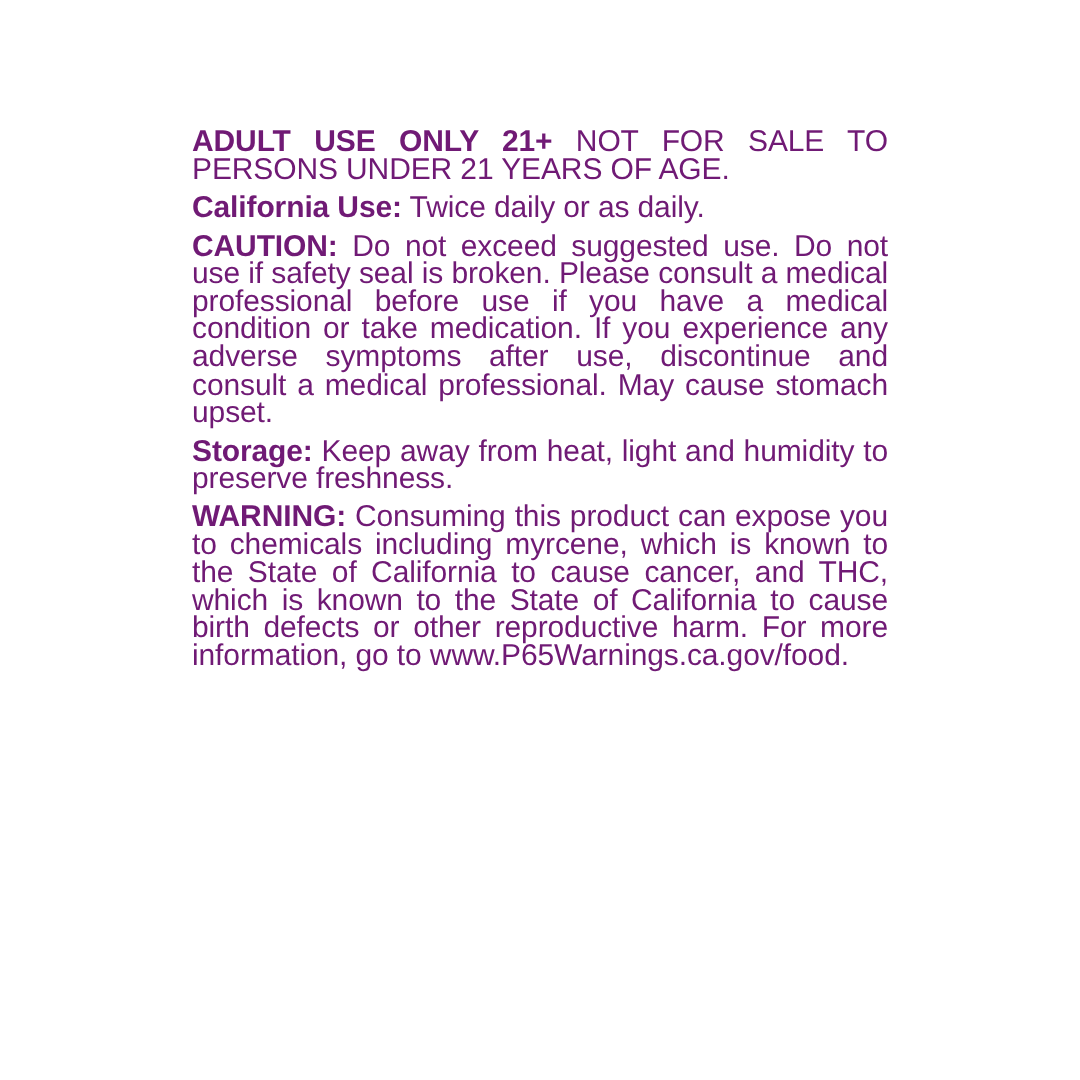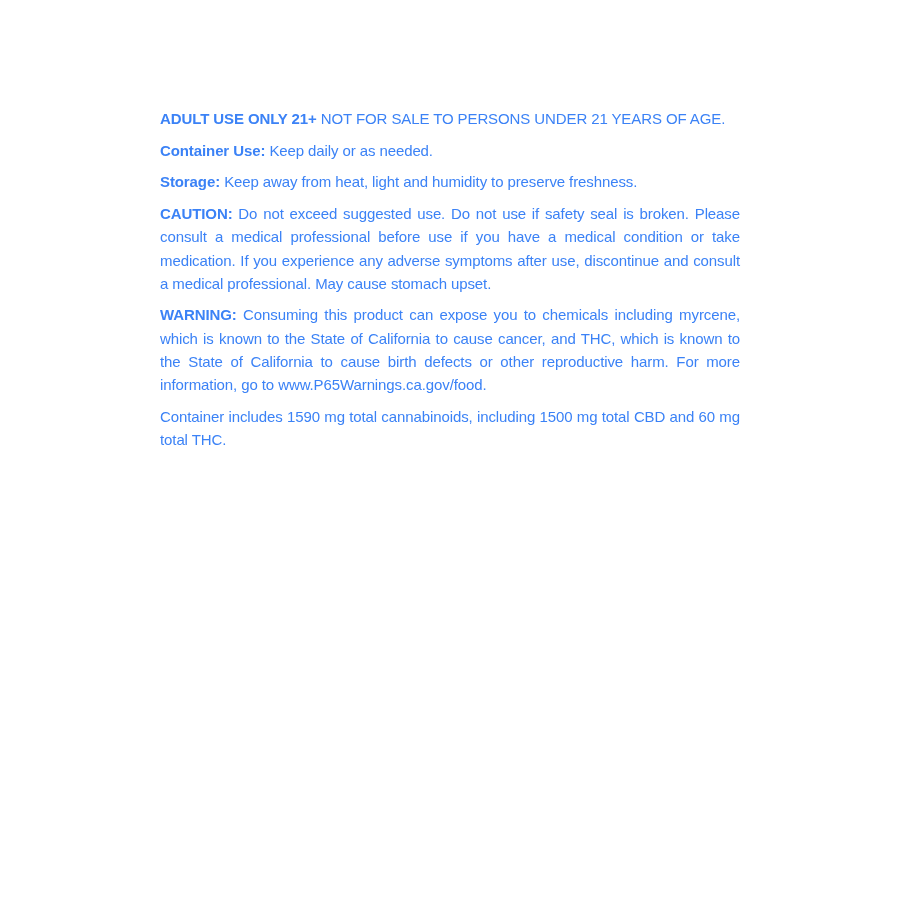--- a/index.html
+++ b/index.html
@@ -15,45 +15,44 @@
     font-family: "Liberation Sans", sans-serif;
     color: #000000;
   }
   .label-text-block {
     position: absolute;
     left: 160px;
     top: 107px;
     width: 580px;
   }
   .para {
-    font-size: 15px;
+    font-size: 25px;
     line-height: 23.2px;
     letter-spacing: -0.1px;
     margin: 0 0 8.5px 0;
     text-align: justify;
-    color: #3b82f6;
+    color: #701a75;
   }
   .para b {
     font-weight: bold;
   }
 </style>
 </head>
 <body>
 
 <div class="label-text-block">
 
   <p class="para"><b>ADULT USE ONLY 21+</b> <span>NOT FOR SALE TO PERSONS UNDER 21 YEARS OF AGE.</span></p>
 
-  <p class="para"><b>Container Use:</b> <span>Keep daily or as needed.</span></p>
+  <p class="para"><b>California Use:</b> <span>Twice daily or as daily.</span></p>
+
+  <p class="para"><b>CAUTION:</b> <span>Do not exceed suggested use. Do not use if safety seal is broken. Please consult a medical professional before use if you have a medical condition or take medication. If you experience any adverse symptoms after use, discontinue and consult a medical professional. May cause stomach upset.</span></p>
 
   <p class="para"><b>Storage:</b> <span>Keep away from heat, light and humidity to preserve freshness.</span></p>
-
-  <p class="para"><b>CAUTION:</b> <span>Do not exceed suggested use. Do not use if safety seal is broken. Please consult a medical professional before use if you have a medical condition or take medication. If you experience any adverse symptoms after use, discontinue and consult a medical professional. May cause stomach upset.</span></p>
 
 
   <p class="para"><b>WARNING:</b> <span>Consuming this product can expose you to chemicals including myrcene, which is known to the State of California to cause cancer, and THC, which is known to the State of California to cause birth defects or other reproductive harm. For more information, go to www.P65Warnings.ca.gov/food.</span></p>
 
 
 
 
-  <p class="para"><b></b><span>Container includes 1590 mg total cannabinoids, including 1500 mg total CBD and 60 mg total THC.</span></p>
 
 </div>
 
 </body></html>

